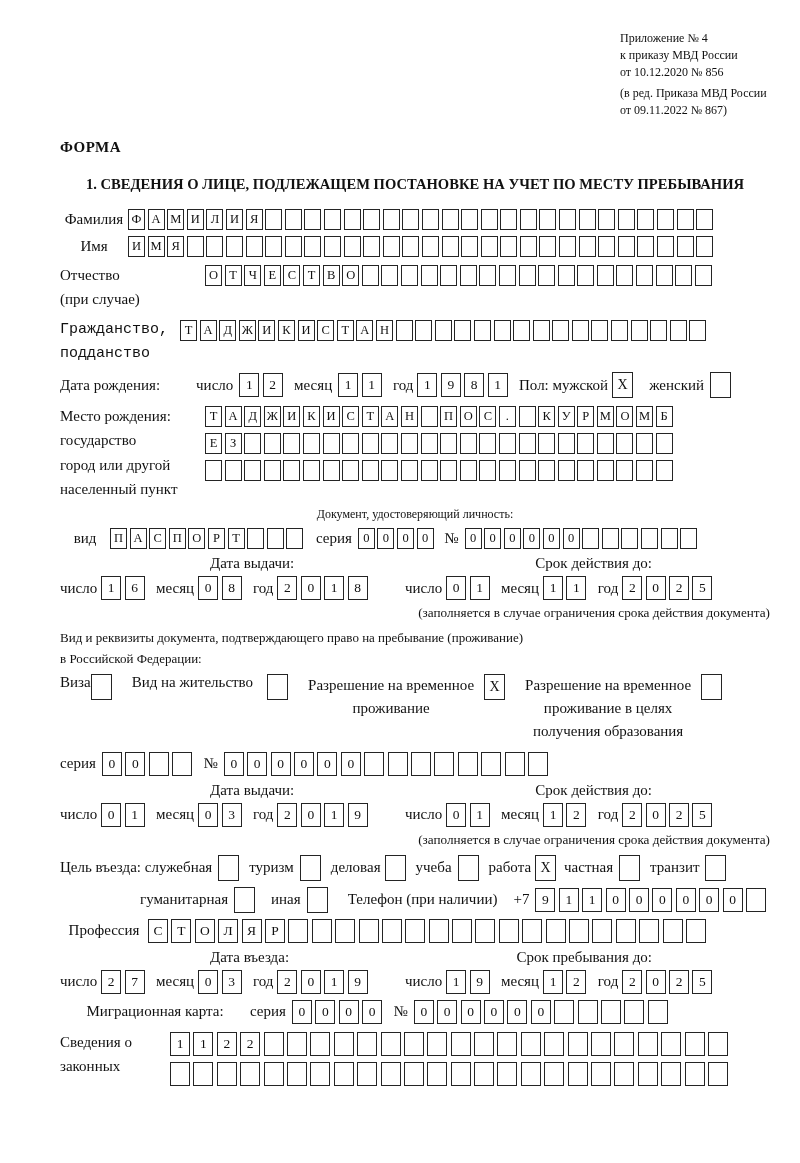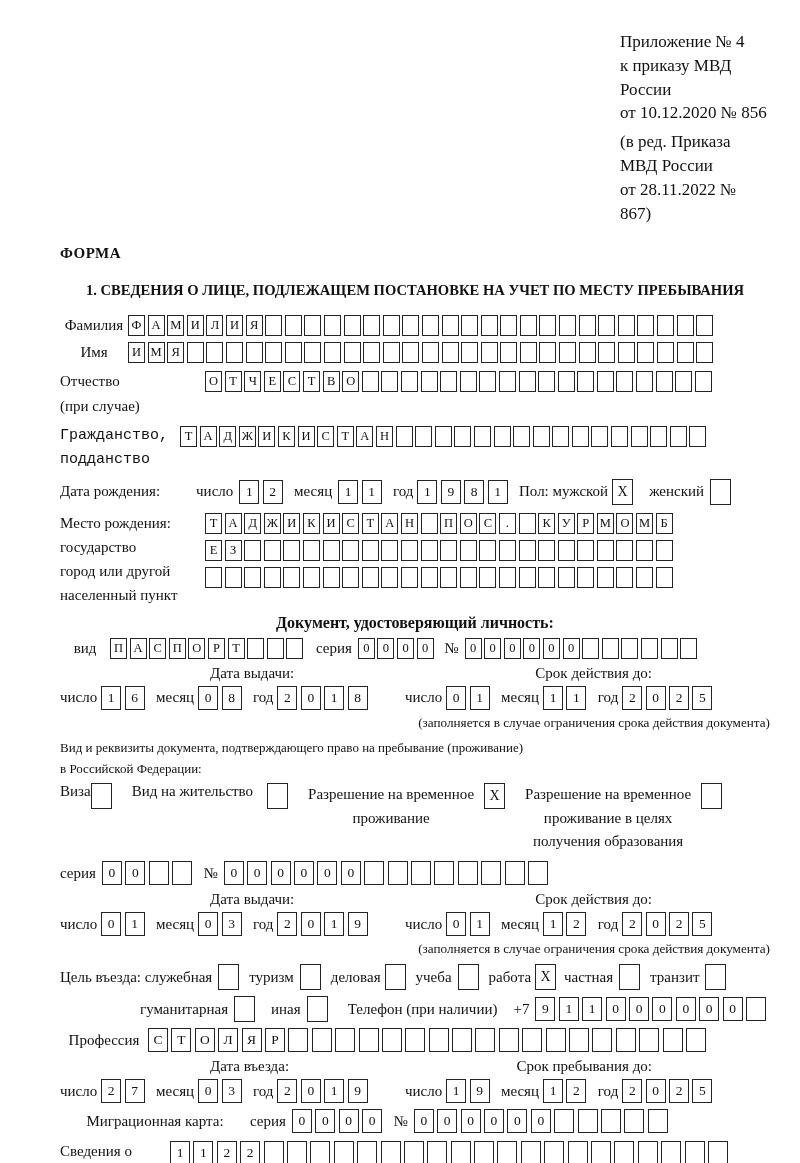--- a/index.html
+++ b/index.html
@@ -1,21 +1,21 @@
 <!DOCTYPE html>
 <html><head>
 <meta charset="utf-8">
 <style>
   html,body{margin:0;padding:0;background:#888;}
   .page{
     width:800px;height:1163px;background:#ffffff;color:#111;
     font-family:"Liberation Serif","DejaVu Serif",serif;
     box-sizing:border-box;padding:30px 30px 10px 60px;overflow:hidden;position:relative;
   }
-  .appendix{margin-left:560px;font-size:17px;line-height:1.4;}
+  .appendix{margin-left:560px;font-size:12px;line-height:1.4;}
   .appendix .ed{margin-top:5px;}
   .forma{font-weight:bold;font-size:15px;margin-top:20px;padding-right:3px;letter-spacing:.5px;}
   .title{text-align:center;font-weight:bold;font-size:15.5px;line-height:1.55;margin-top:18px;}
   .blank-line{display:inline-block;width:55px;border-bottom:2px solid #333;height:12px;margin-left:10px;}
   .sec{font-weight:bold;font-size:14.6px;text-align:center;margin:20px 0 16px 0;}
   .frow{display:flex;align-items:center;margin:0 0 6px 0;white-space:nowrap;}
   .frow.top{align-items:flex-start;}
   .lbl{font-size:15px;text-align:center;}
   .lbl2{font-size:15px;line-height:1.62;}
   .w68{width:68px;flex:none;}
@@ -36,42 +36,42 @@
     font-size:13.5px;background:#fff;
   }
   .cb{
     display:inline-flex;align-items:center;justify-content:center;flex:none;
     width:19px;height:24px;border:1.8px solid #242424;
     font-size:14px;background:#fff;
   }
   .stack > .boxes{display:flex;margin-bottom:6px;}
   .mr6{margin-right:6px;} .mr4{margin-right:4px;}
   .ml8{margin-left:8px;} .ml10{margin-left:10px;} .ml16{margin-left:16px;} .ml20{margin-left:20px;} .ml36{margin-left:36px;}
-  .center-b{font-weight:bold;font-size:16px;text-align:center;margin:4px 0 6px 0;}
+  .center-b{font-weight:normal;font-size:12px;text-align:center;margin:4px 0 6px 0;}
   .dhead{display:flex;font-size:15px;margin:3px 0 4px 0;}
   .dh1{margin-left:150px;}
   .dh2{margin-left:auto;margin-right:118px;}
   .note{text-align:right;font-size:13.2px;margin:-1px 0 7px 0;}
   .para{font-size:13px;line-height:1.6;margin:3px 0 4px 0;}
   .lblc{font-size:15px;text-align:center;line-height:1.55;}
   .datesep{width:34px;flex:none;}
   .vtop{margin-top:2px;}
 </style>
 </head>
 <body>
 
 <div class="page">
 
   <div class="appendix">
     <div>Приложение № 4</div>
     <div>к приказу МВД России</div>
     <div>от 10.12.2020 № 856</div>
     <div class="ed">
       <div>(в ред. Приказа МВД России</div>
-      <div>от 28.11.2022 № 867)</div>
+      <div>от 09.11.2022 № 867)</div>
     </div>
   </div>
 
   <div class="forma">ФОРМА</div>
 
 
   <div class="sec">1. СВЕДЕНИЯ О ЛИЦЕ, ПОДЛЕЖАЩЕМ ПОСТАНОВКЕ НА УЧЕТ ПО МЕСТУ ПРЕБЫВАНИЯ</div>
 
   <div class="frow">
     <span class="lbl w68">Фамилия</span>

